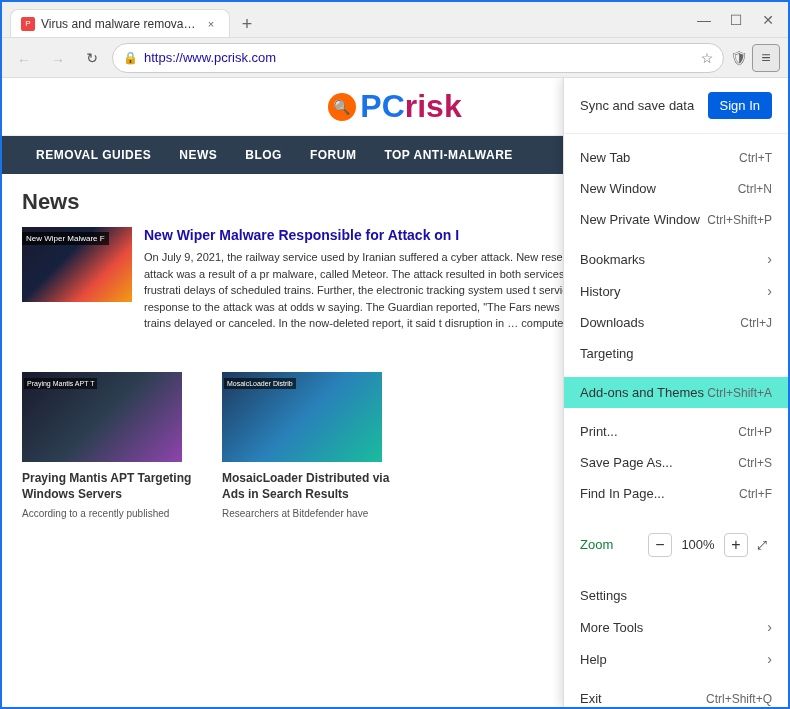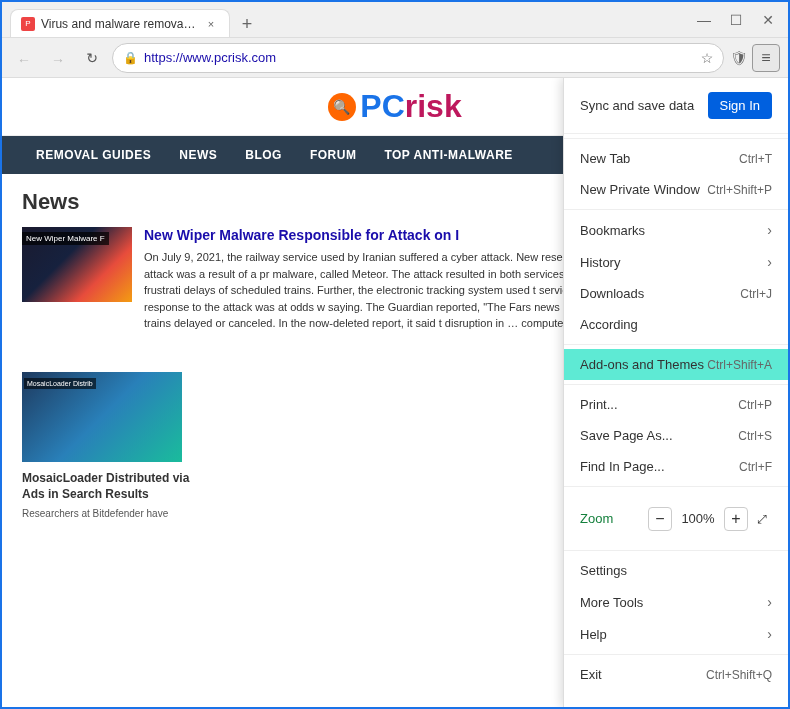--- a/index.html
+++ b/index.html
@@ -549,20 +549,27 @@
         </div>
         <div class="article-text">
           <h3>New Wiper Malware Responsible for Attack on I</h3>
           <p>On July 9, 2021, the railway service used by Iranian suffered a cyber attack. New research published b chaos caused during the attack was a result of a pr malware, called Meteor. The attack resulted in both services offered been shut down and to the frustrati delays of scheduled trains. Further, the electronic tracking system used t service also failed. The government's response to the attack was at odds w saying. The Guardian reported, "The Fars news agency reported 'unprece hundreds of trains delayed or canceled. In the now-deleted report, it said t disruption in … computer systems that is probably due to a cybe...</p>
         </div>
       </div>
     </div>
 
     <div class="bottom-articles">
       <div class="bottom-article">
+        <div class="bottom-image bottom-image-1">
+          <span class="bottom-image-label">Praying Mantis APT T</span>
+        </div>
+        <h4>Praying Mantis APT Targeting Windows Servers</h4>
+        <p>According to a recently published</p>
+      </div>
+      <div class="bottom-article">
         <div class="bottom-image bottom-image-2">
           <span class="bottom-image-label">MosaicLoader Distrib</span>
         </div>
         <h4>MosaicLoader Distributed via Ads in Search Results</h4>
         <p>Researchers at Bitdefender have</p>
       </div>
     </div>
 
     <div class="dropdown-menu">
 
@@ -571,40 +578,44 @@
         <button class="sign-in-btn">Sign In</button>
       </div>
 
       <div class="menu-divider"></div>
 
       <div class="menu-item">
         <span class="menu-item-label">New Tab</span>
         <span class="menu-item-shortcut">Ctrl+T</span>
       </div>
       <div class="menu-item">
+        <span class="menu-item-label">New Window</span>
+        <span class="menu-item-shortcut">Ctrl+N</span>
+      </div>
+      <div class="menu-item">
         <span class="menu-item-label">New Private Window</span>
         <span class="menu-item-shortcut">Ctrl+Shift+P</span>
       </div>
 
       <div class="menu-divider"></div>
 
       <div class="menu-item">
         <span class="menu-item-label">Bookmarks</span>
         <span class="menu-item-arrow">›</span>
       </div>
       <div class="menu-item">
         <span class="menu-item-label">History</span>
         <span class="menu-item-arrow">›</span>
       </div>
       <div class="menu-item">
         <span class="menu-item-label">Downloads</span>
         <span class="menu-item-shortcut">Ctrl+J</span>
       </div>
       <div class="menu-item">
-        <span class="menu-item-label">According</span>
+        <span class="menu-item-label">Targeting</span>
       </div>
 
       <div class="menu-divider"></div>
 
       <div class="menu-item highlighted">
         <span class="menu-item-label">Add-ons and Themes</span>
         <span class="menu-item-shortcut">Ctrl+Shift+A</span>
       </div>
 
       <div class="menu-divider"></div>

